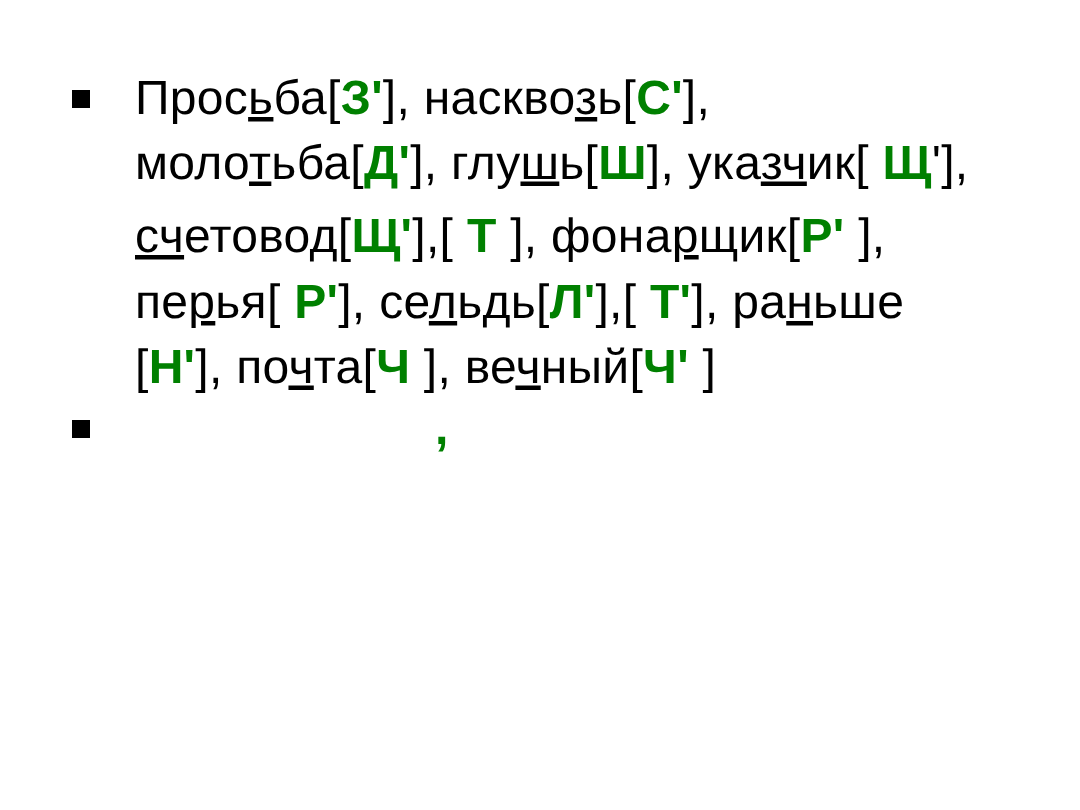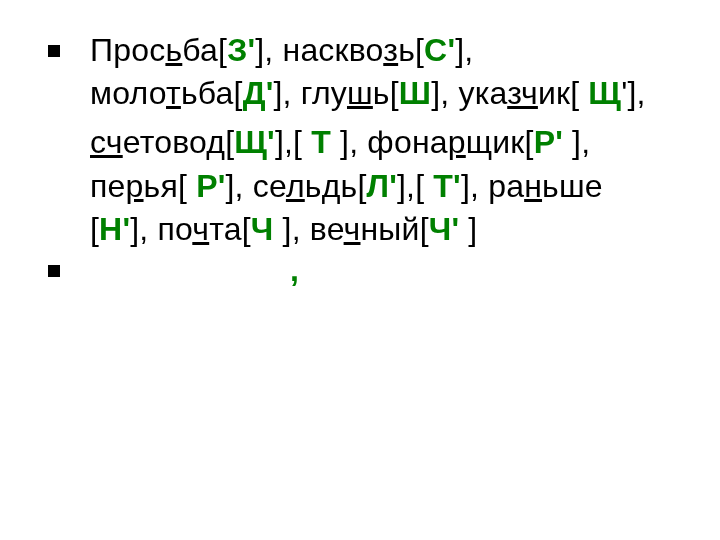--- a/index.html
+++ b/index.html
@@ -4,21 +4,21 @@
 <style>
   * { margin: 0; padding: 0; box-sizing: border-box; }
   html, body { width: 720px; height: 540px; }
   body {
     background: #ffffff;
     font-family: Arial, "Helvetica Neue", Helvetica, sans-serif;
     position: relative;
   }
   .slide {
     position: absolute;
-    left: 0; top: 1px;
+    left: 0; top: 16px;
     width: 720px; height: 412px;
     padding: 28px 60px 28px 90px;
   }
   .content {
     font-size: 32px;
     line-height: 1.35;
     color: #000;
     letter-spacing: 0.2px;
   }
   .para { margin-top: 0; }

